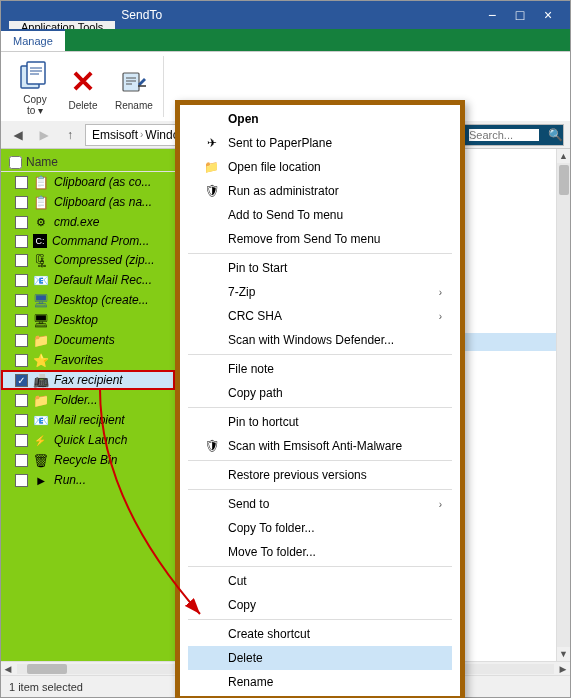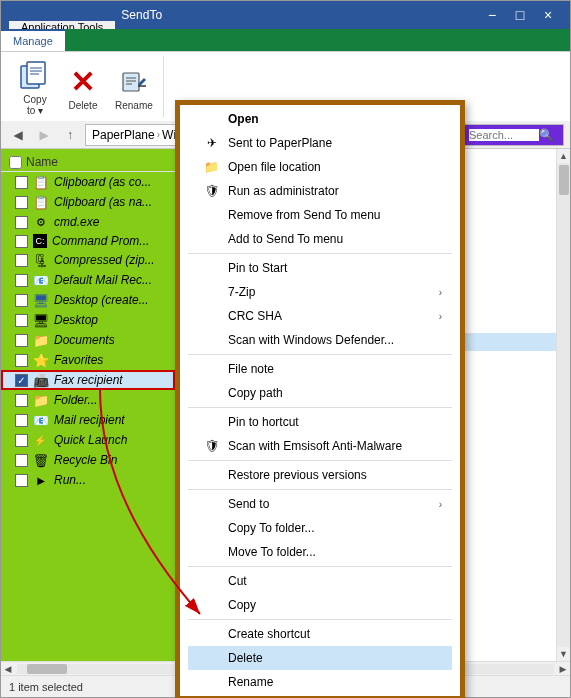--- a/index.html
+++ b/index.html
@@ -170,25 +170,25 @@
       align-items: center;
       padding: 0 6px;
       font-size: 12px;
       gap: 2px;
     }
     .breadcrumb-sep { color: #888; font-size: 10px; }
     .search-box {
       width: 100px;
       height: 22px;
       border: 1px solid #bbb;
-      background: #6d28d9;
+      background: #0c4a6e;
       display: flex;
       align-items: center;
       padding: 0 4px;
-      gap: 0;
+      gap: 9px;
     }
     .search-input {
       border: none;
       outline: none;
       font-size: 11px;
       width: 70px;
       color: #aaa;
     }
 
     
@@ -494,21 +494,21 @@
       </div>
       <div class="ribbon-group-label">Organize</div>
     </div>
   </div>
 
   <div class="address-bar-row">
     <div class="nav-btn">◀</div>
     <div class="nav-btn" style="color:#bbb;">▶</div>
     <div class="nav-btn">↑</div>
     <div class="address-breadcrumb">
-      <span>PaperPlane</span>
+      <span>Emsisoft</span>
       <span class="breadcrumb-sep">›</span>
       <span>Windows</span>
       <span class="breadcrumb-sep">›</span>
       <span>Sen...</span>
     </div>
     <div class="search-box">
       <input class="search-input" type="text" placeholder="Search..." style="">
       <span style="color:#aaa;font-size:12px;">🔍</span>
     </div>
   </div>
@@ -688,25 +688,25 @@
   <div class="ctx-item">
     <div class="ctx-icon">📁</div>
     <span>Open file location</span>
   </div>
   <div class="ctx-item">
     <div class="ctx-icon">🛡</div>
     <span>Run as administrator</span>
   </div>
   <div class="ctx-item">
     <div class="ctx-icon"></div>
+    <span>Add to Send To menu</span>
+  </div>
+  <div class="ctx-item">
+    <div class="ctx-icon"></div>
     <span>Remove from Send To menu</span>
-  </div>
-  <div class="ctx-item">
-    <div class="ctx-icon"></div>
-    <span>Add to Send To menu</span>
   </div>
   <div class="ctx-separator"></div>
   <div class="ctx-item">
     <div class="ctx-icon"></div>
     <span>Pin to Start</span>
   </div>
   <div class="ctx-item">
     <div class="ctx-icon"></div>
     <span>7-Zip</span>
     <span class="ctx-arrow">›</span>

